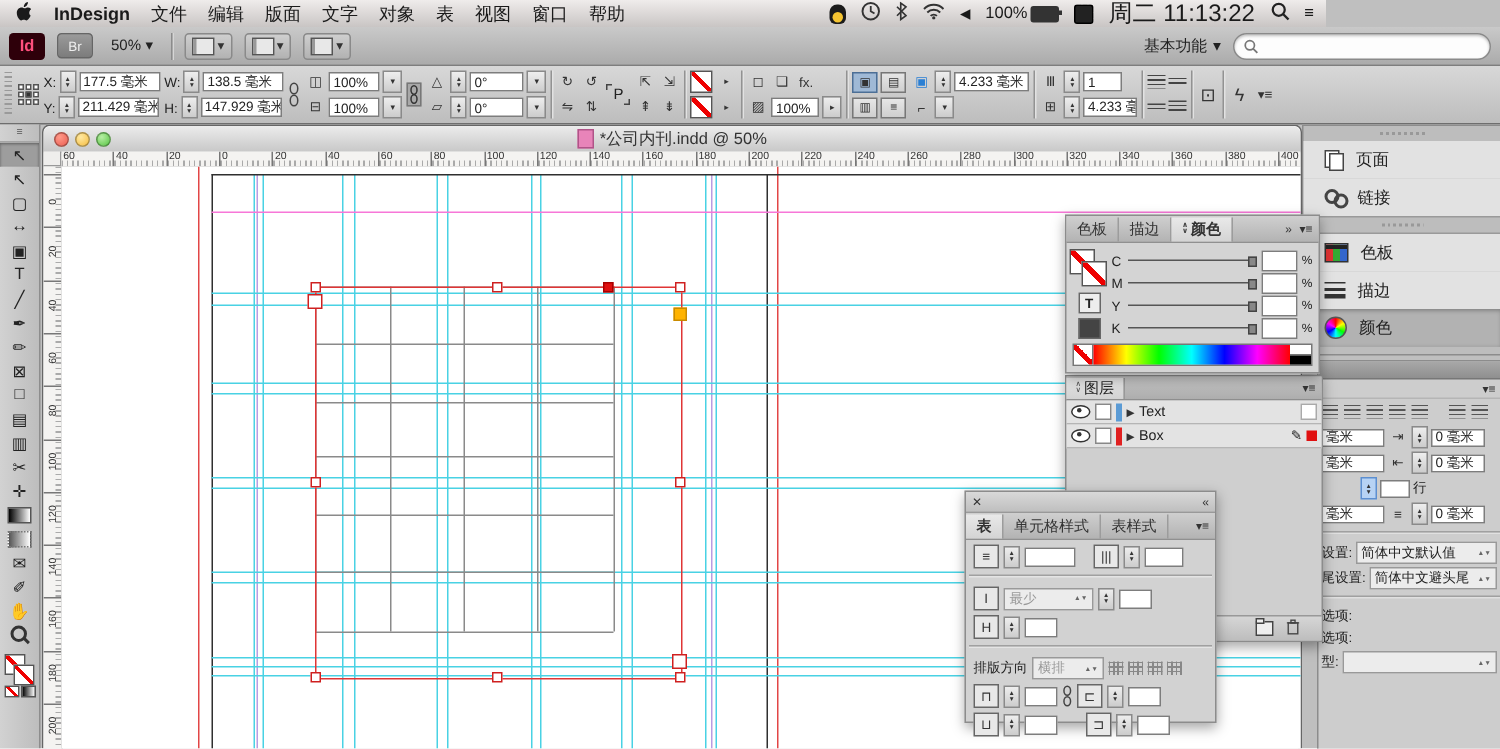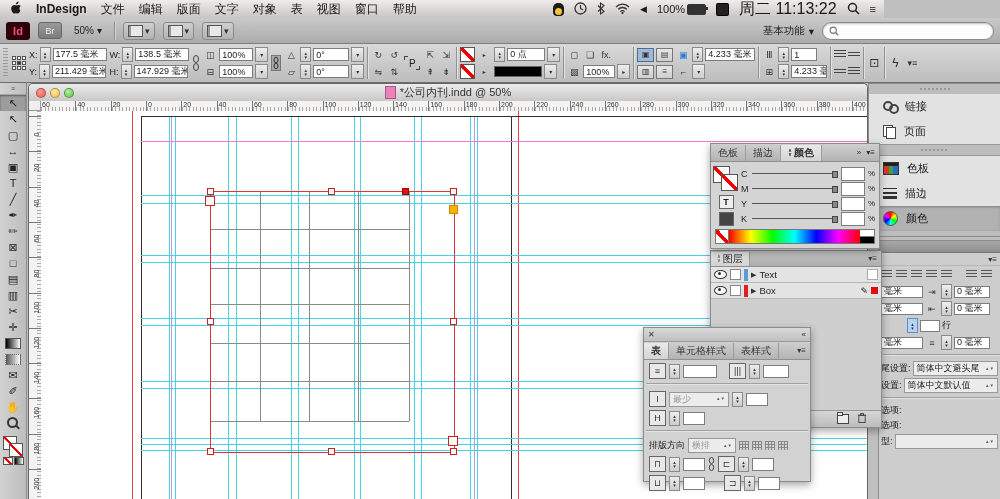--- a/index.html
+++ b/index.html
@@ -349,31 +349,20 @@
     </div>
     <span class="vsep"></span>
     <div class="grp">
       <div class="r">
           <span class="nonesw"></span>
           <span class="ctlic" style="font-size:6px">▸</span>
         </div>
       <div class="r">
           <span class="nonesw"></span>
           <span class="ctlic" style="font-size:6px">▸</span>
-        </div>
-    </div>
-    <div class="grp">
-      <div class="r">
-          <span class="spin"></span>
-          <span class="fld" style="width:38px">0 点</span>
-          <span class="ddb">▾</span>
-        </div>
-      <div class="r">
-          <span class="strokesw"></span>
-          <span class="ddb">▾</span>
         </div>
     </div>
     <span class="vsep"></span>
     <div class="grp">
       <div class="r">
           <span class="ctlic">◻</span>
           <span class="ctlic">❏</span>
           <span class="ctlic" style="">fx.</span>
         </div>
       <div class="r">
@@ -608,26 +597,26 @@
         <div class="hdl" style="left: 407px; top: 325px; width: 10px; height: 10px; background: rgb(255, 255, 255); border-color: rgb(207, 32, 32);"></div>
         <div class="hdl" style="left: 407.5px; top: 93.5px; width: 9px; height: 9px; background: rgb(255, 179, 0); border-color: rgb(200, 138, 0);"></div>
       </div>
   </div>
 
   <div id="dock" class="panel">
     <div class="dhead">
         <i></i>
       </div>
     <div class="drow">
+        <span class="ic-pages"></span>
+        <span class="dlabel">页面</span>
+      </div>
+    <div class="drow">
         <span class="ic-links"></span>
         <span class="dlabel">链接</span>
-      </div>
-    <div class="drow">
-        <span class="ic-pages"></span>
-        <span class="dlabel">页面</span>
       </div>
     <div class="ddiv">
         <i></i>
       </div>
     <div class="drow">
         <span class="ic-swatch"></span>
         <span class="dlabel">色板</span>
       </div>
     <div class="drow">
         <span class="ic-stroke">
@@ -676,30 +665,30 @@
         <span class="rlab">行</span>
       </div>
     <div class="prow">
         <span class="fld" style="width:42px">毫米</span>
         <span class="ctlic">≡</span>
         <span class="spin"></span>
         <span class="fld" style="width:36px">0 毫米</span>
       </div>
     <div class="rsec"></div>
     <div class="prow">
+        <span class="rlab">设置:</span>
+        <span class="dd" style="flex:1;color:#222">
+          <span>简体中文默认值</span>
+          <span class="ud">▲▼</span>
+        </span>
+      </div>
+    <div class="prow">
         <span class="rlab">尾设置:</span>
         <span class="dd" style="flex:1;color:#222">
           <span>简体中文避头尾</span>
-          <span class="ud">▲▼</span>
-        </span>
-      </div>
-    <div class="prow">
-        <span class="rlab">设置:</span>
-        <span class="dd" style="flex:1;color:#222">
-          <span>简体中文默认值</span>
           <span class="ud">▲▼</span>
         </span>
       </div>
     <div class="rsec"></div>
     <div class="prow">
         <span class="rlab">选项:</span>
       </div>
     <div class="prow">
         <span class="rlab">选项:</span>
       </div>

